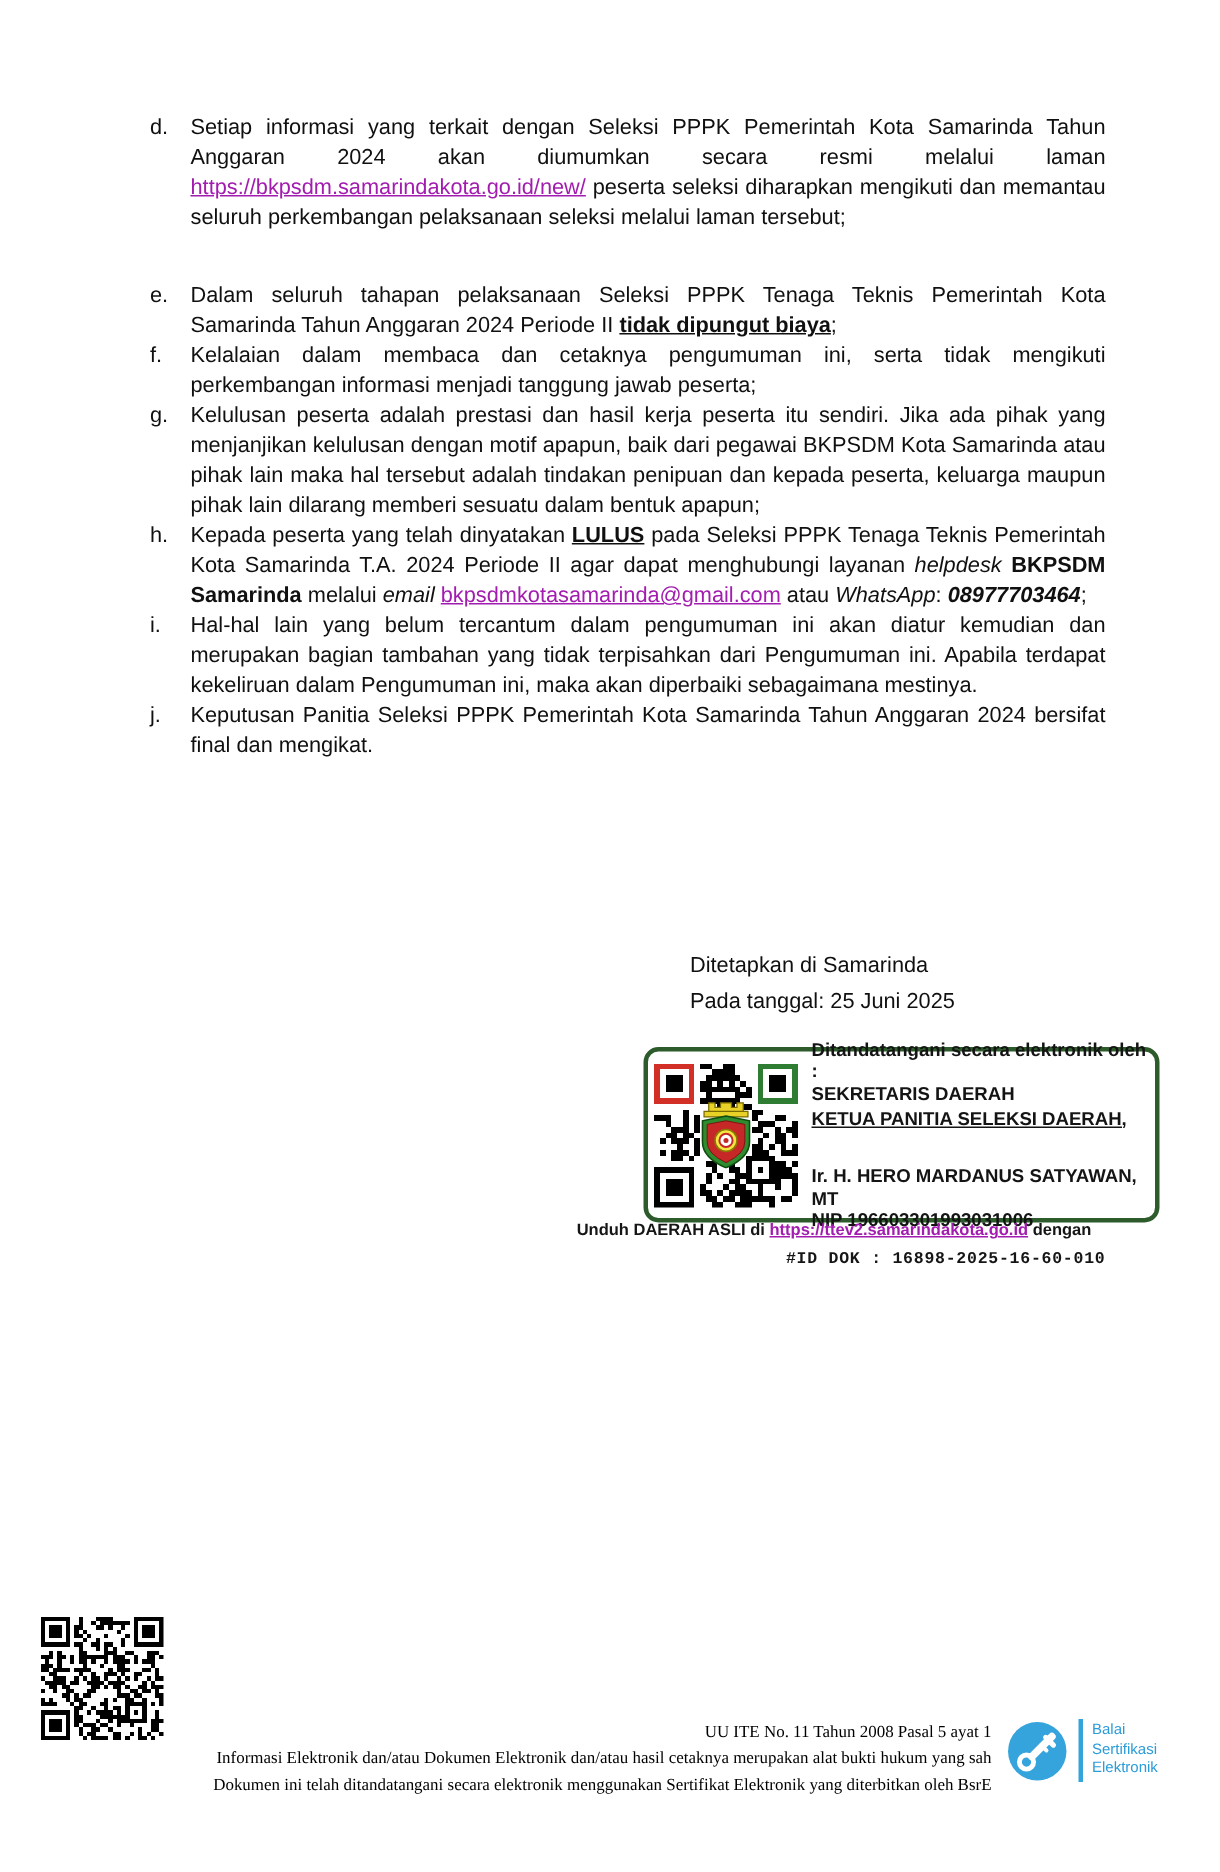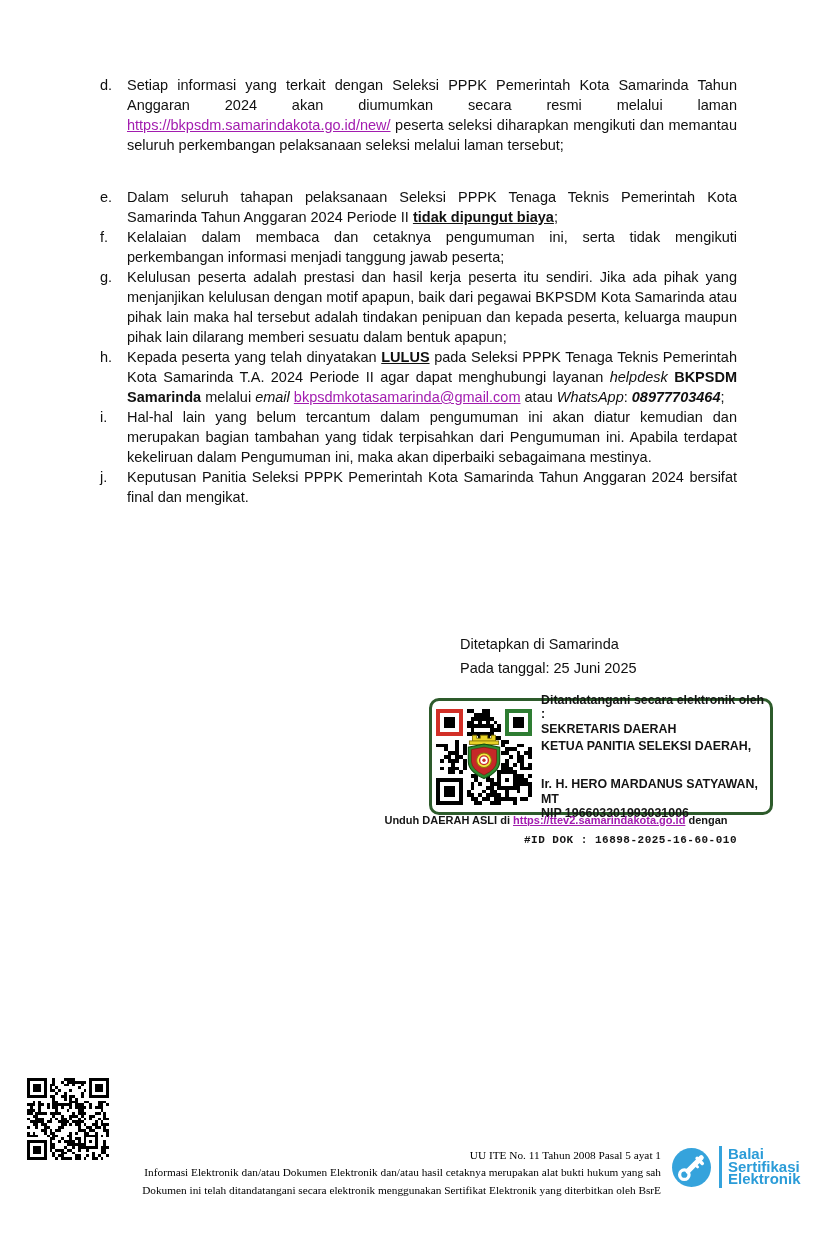--- a/index.html
+++ b/index.html
@@ -26,36 +26,36 @@
   .dateblock{position:absolute;left:460px;top:633px;font-size:14.5px;line-height:23.5px;}
 
   
   .stamp{position:absolute;left:389px;top:698px;width:330px;height:103px;
          border:3.5px solid #2d5b2b;border-radius:10px;background:#fff;
          display:flex;align-items:center;padding:4px;margin-left:40px;}
   .stamp-qr{position:relative;width:96px;height:96px;flex:none;}
   .stamp-qr svg.qr{position:absolute;left:0;top:0;}
   .emblem{position:absolute;left:50%;top:50%;transform:translate(-50%,-52%);}
   .stamp-text{margin-left:9px;font-weight:700;font-size:12.4px;line-height:14.5px;color:#141414;}
-  .stamp-text .t2{margin-top:2.5px;}
+  .stamp-text .t2{margin-top:2.5px;text-decoration:underline;}
   .stamp-text .nm{margin-top:24px;}
 
   .download-line{position:absolute;left:375px;top:813px;width:362px;text-align:center;
                  font-weight:700;font-size:11px;line-height:14px;color:#151515;}
   .doc-id{position:absolute;left:375px;top:834px;width:362px;text-align:right;
           font-family:"Liberation Mono",monospace;font-weight:700;font-size:11px;letter-spacing:.5px;color:#151515;}
 
   .page-qr{position:absolute;left:27px;top:1078px;}
 
   .legal{position:absolute;right:152px;top:1147px;width:600px;text-align:right;
          font-family:"Liberation Serif",serif;font-size:11.3px;line-height:17.3px;color:#000;}
 
   .bsre{position:absolute;left:671px;top:1146px;display:flex;align-items:center;}
   .bsre-bar{width:3px;height:42px;background:#35a3dc;margin-left:7px;margin-right:6px;}
-  .bsre-text{font-weight:700;font-size:15px;line-height:12.8px;color:#2b9cd8;}
+  .bsre-text{font-weight:400;font-size:10px;line-height:12.8px;color:#2b9cd8;}
 </style>
 </head>
 <body>
 
 <div class="page">
 
   <ol id="doc-list">
       <li class="gap">
         <span class="marker">d.</span>
         <span class="itext">Setiap informasi yang terkait dengan Seleksi PPPK Pemerintah Kota Samarinda Tahun Anggaran 2024 akan diumumkan secara resmi melalui laman <span class="link">https://bkpsdm.samarindakota.go.id/new/</span> peserta seleksi diharapkan mengikuti dan memantau seluruh perkembangan pelaksanaan seleksi melalui laman tersebut;</span>

